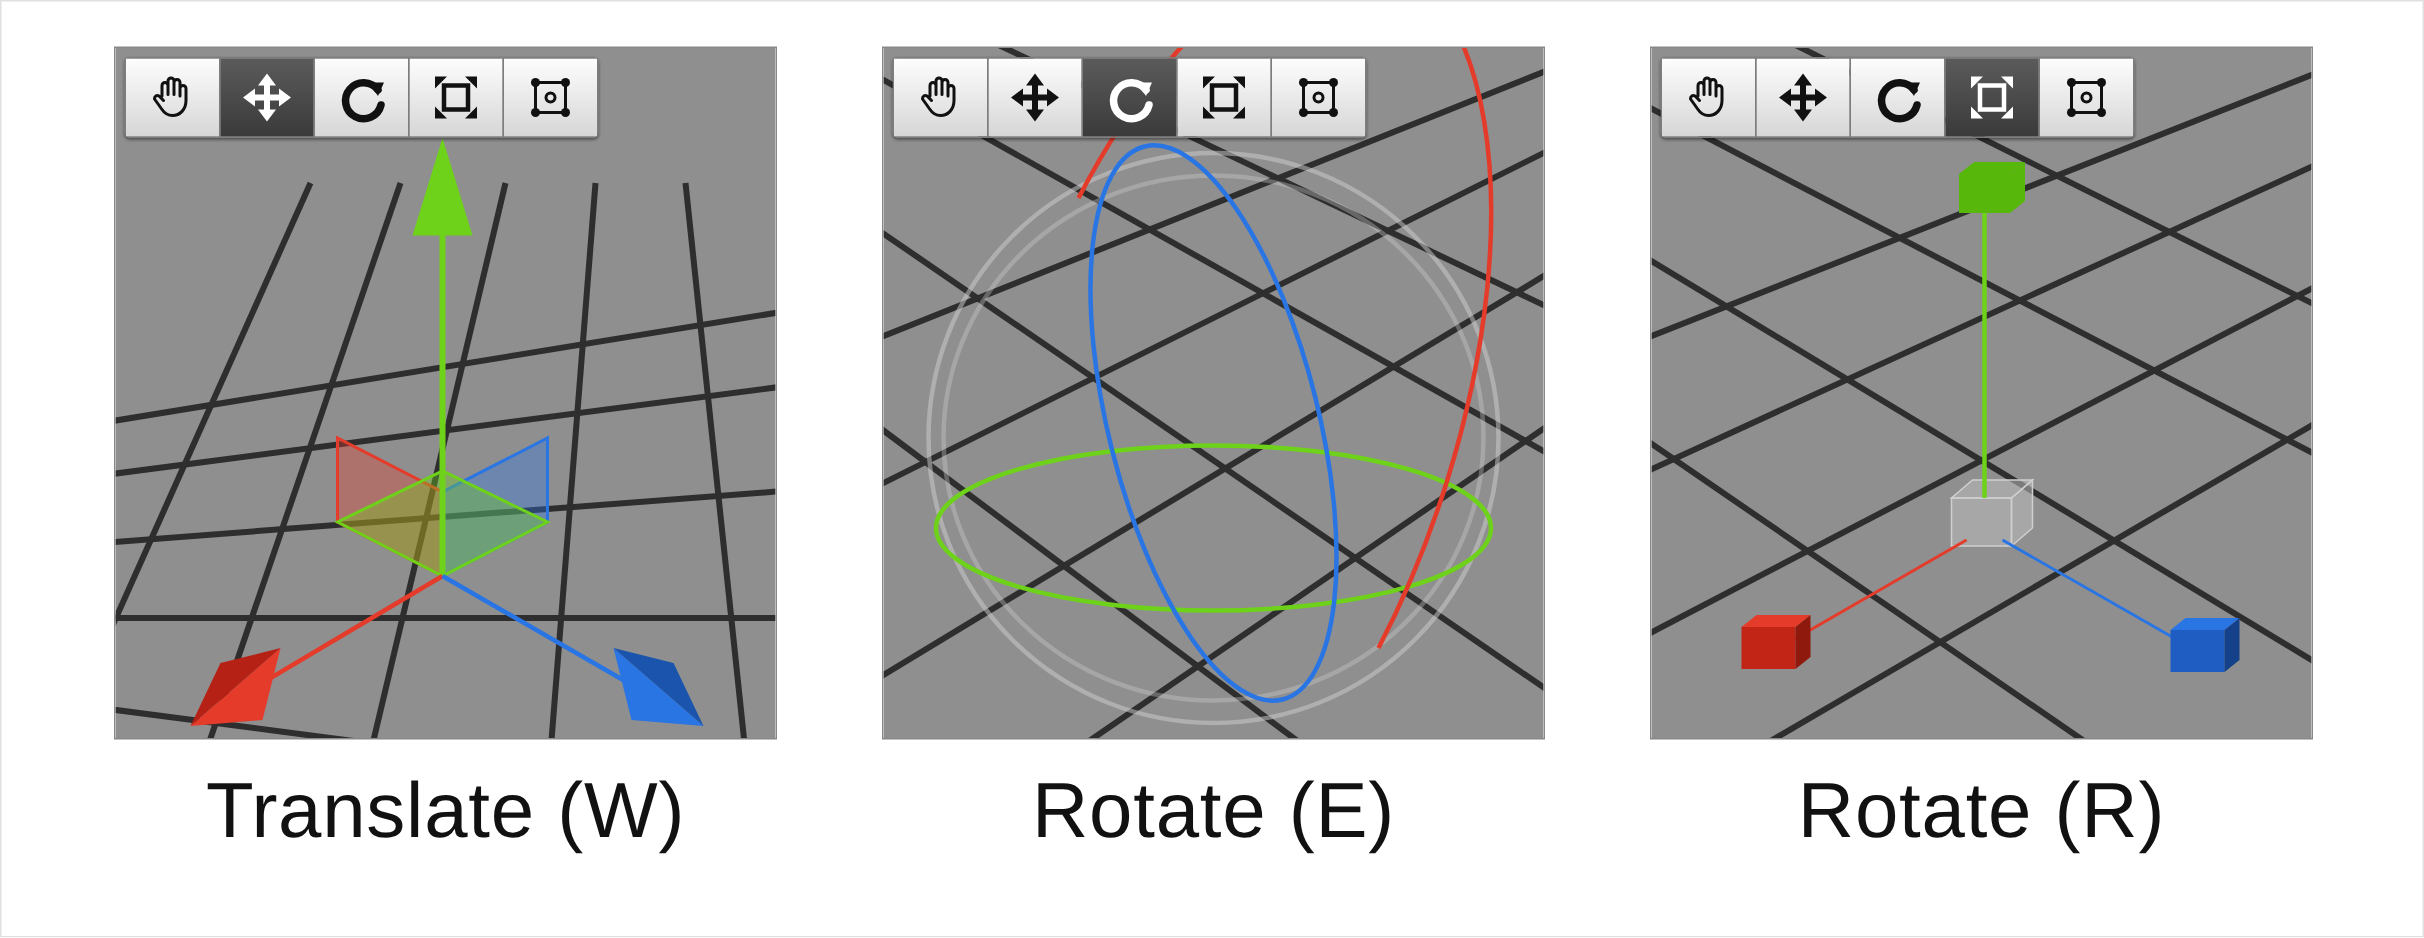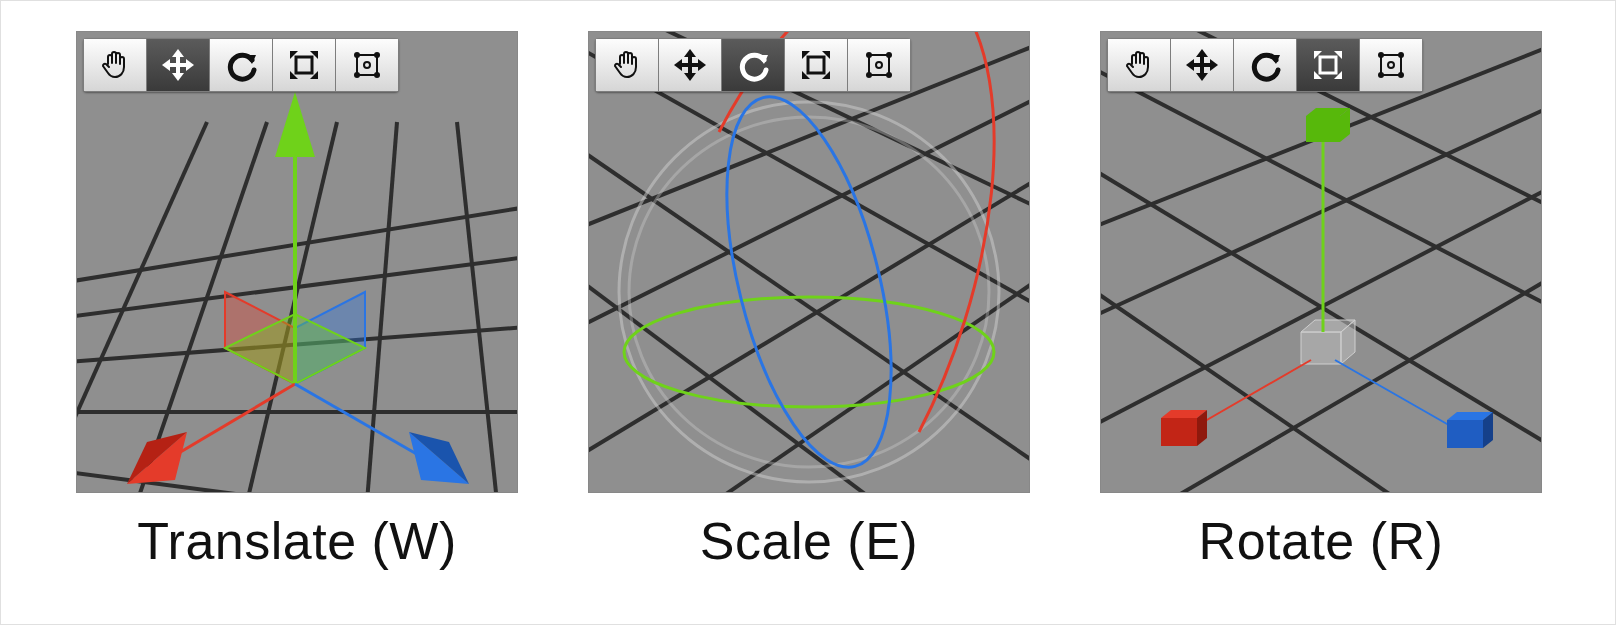--- a/index.html
+++ b/index.html
@@ -182,21 +182,21 @@
                   <circle cx="8" cy="8" r="3"></circle>
                   <circle cx="28" cy="8" r="3"></circle>
                   <circle cx="8" cy="28" r="3"></circle>
                   <circle cx="28" cy="28" r="3"></circle>
                 </g>
             <circle cx="18" cy="18" r="3" fill="none" stroke="#111" stroke-width="2"></circle>
           </svg>
         </div>
       </div>
     </div>
-    <div class="caption">Scale (E)</div>
+    <div class="caption">Rotate (E)</div>
   </div>
 
   <div class="panel-col">
     <div class="viewport">
       <svg class="scene" viewBox="0 0 440 460">
         <rect x="0" y="0" width="440" height="460" fill="#8f8f8f"></rect>
         <g stroke="#2e2e2e" stroke-width="4" fill="none">
           <line x1="-20" y1="400" x2="460" y2="150"></line>
           <line x1="-20" y1="290" x2="460" y2="70"></line>
           <line x1="-20" y1="520" x2="460" y2="240"></line>

